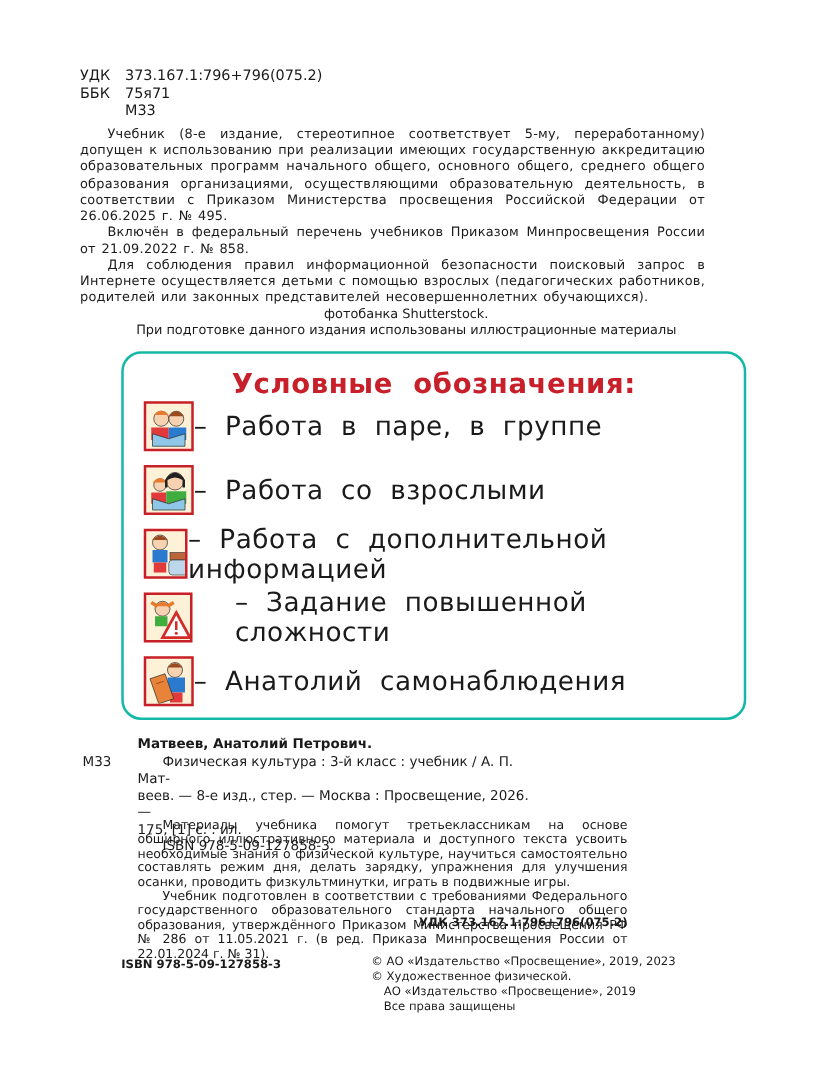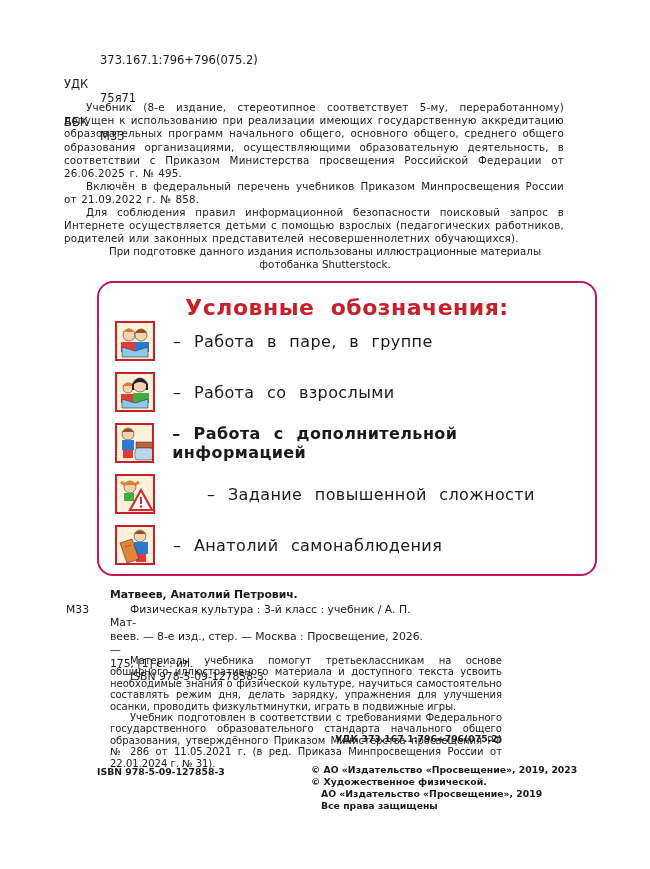--- a/index.html
+++ b/index.html
@@ -1,35 +1,35 @@
 <!DOCTYPE html>
 <html><head>
 <meta charset="utf-8">
 <style>
   html, body { margin:0; padding:0; background:#ffffff; }
   body { width:650px; height:869px; position:relative; overflow:hidden; font-family:"DejaVu Sans", sans-serif; color:#1a1a1a; }
   .abs { position:absolute; }
   .codes { left:64px; top:53px; font-size:11.5px; line-height:14px; }
   .codes .row { display:flex; }
-  .codes .k { width:36px;margin-top:24px; }
+  .codes .k { width:36px; }
   .para { font-size:10.3px; line-height:13.2px; text-align:justify; letter-spacing:0.2px; word-spacing:1px; }
   .para p { margin:0; text-indent:22px; }
   .center-note { left:100px; width:450px; top:245px; font-size:10.3px; line-height:13.4px; text-align:center; }
-  .legend { left:97px; top:281px; width:500px; height:295px; border:2px solid #be185d; border-radius:16px; box-sizing:border-box; }
+  .legend { left:97px; top:281px; width:500px; height:295px; border:2px solid #14b8a6; border-radius:16px; box-sizing:border-box; }
   .legend-title { position:absolute; left:0; right:0; top:12px; text-align:center; color:#c8202a; font-weight:bold; font-size:22px; letter-spacing:0.5px; word-spacing:8px; }
   .legend-row { position:absolute; left:16px; height:44px; display:flex; align-items:center; }
   .icon { width:40px; height:40px; border:2px solid #c8202a; background:#fdf2d8; box-sizing:border-box; position:relative; overflow:hidden; }
-  .legend-text { margin-left:18px; font-size:16px; word-spacing:7px; letter-spacing:0.4px; color:#1a1a1a; }
+  .legend-text { font-size:21px; word-spacing:7px; letter-spacing:0.4px; color:#1a1a1a; }
   .author { font-weight:bold; font-size:10.8px; }
   .m33 { left:66px; top:603px; font-size:10.8px; }
   .bib-main { left:110px; top:603px; width:320px; font-size:10.8px; line-height:13.4px; }
   .small { font-size:10px; line-height:11.4px; }
   .udk-bottom { font-weight:bold; font-size:9.3px; line-height:12px; text-align:right; }
   .isbn-bottom { left:97px; top:766px; font-weight:bold; font-size:9.3px; }
-  .copy { left:311px; top:764px; font-size:9.3px; line-height:12px;font-weight:bold; }
+  .copy { left:297px; top:764px; font-size:9.3px; line-height:12px; }
 </style>
 </head>
 <body>
 
 <div class="abs codes">
   <div class="row">
       <span class="k">УДК</span>
       <span>373.167.1:796+796(075.2)</span>
     </div>
   <div class="row">
@@ -46,22 +46,22 @@
   <p>Учебник (8-е издание, стереотипное соответствует 5-му, переработанному) допущен к использованию при реализации имеющих государственную аккредитацию образовательных программ начального общего, основного общего, среднего общего образования организациями, осуществляющими образовательную деятельность, в соответствии с Приказом Министерства просвещения Российской Федерации от 26.06.2025 г. № 495.</p>
 </div>
 <div class="abs para" style="left:64px; top:180px; width:500px;">
   <p>Включён в федеральный перечень учебников Приказом Минпросвещения России от 21.09.2022 г. № 858.</p>
 </div>
 <div class="abs para" style="left:64px; top:206px; width:500px;">
   <p>Для соблюдения правил информационной безопасности поисковый запрос в Интернете осуществляется детьми с помощью взрослых (педагогических работников, родителей или законных представителей несовершеннолетних обучающихся).</p>
 </div>
 
 <div class="abs center-note">
+  <div>фотобанка Shutterstock.</div>
   <div>При подготовке данного издания использованы иллюстрационные материалы</div>
-  <div>фотобанка Shutterstock.</div>
 </div>
 
 <div class="abs legend">
   <div class="legend-title">Условные обозначения:</div>
 
   <div class="legend-row" style="top:36px;">
     <div class="icon">
       <svg width="36" height="36" viewBox="0 0 36 36">
         <circle cx="12" cy="12" r="6" fill="#f7d2b0" stroke="#333" stroke-width="0.6"></circle>
         <path d="M6 9 q6 -7 12 0" fill="#e67a2e"></path>
@@ -83,21 +83,21 @@
         <circle cx="23" cy="11" r="7" fill="#f7d2b0" stroke="#333" stroke-width="0.6"></circle>
         <path d="M15 10 q8 -12 16 0 l0 6 l-2 0 l0 -6 q-6 -4 -12 0 l0 6 l-2 0 Z" fill="#222"></path>
         <rect x="4" y="20" width="12" height="9" fill="#e23a3a"></rect>
         <rect x="16" y="19" width="16" height="10" fill="#3fae3f"></rect>
         <path d="M5 25 L18 29 L31 25 L31 34 L5 34 Z" fill="#8fc7e8" stroke="#333" stroke-width="0.6"></path>
       </svg>
     </div>
     <span class="legend-text">– Работа со взрослыми</span>
   </div>
 
-  <div class="legend-row" style="top:138px;font-weight:bold;">
+  <div class="legend-row" style="top:138px;">
     <div class="icon">
       <svg width="36" height="36" viewBox="0 0 36 36">
         <circle cx="11" cy="9" r="6" fill="#f7d2b0" stroke="#333" stroke-width="0.6"></circle>
         <path d="M5 7 q6 -7 12 0" fill="#9a4a1f"></path>
         <rect x="5" y="15" width="12" height="10" fill="#2a7ad0"></rect>
         <rect x="6" y="25" width="10" height="8" fill="#e23a3a"></rect>
         <rect x="19" y="17" width="17" height="6" fill="#b9673a" stroke="#333" stroke-width="0.5"></rect>
         <rect x="18" y="23" width="18" height="12" rx="3" fill="#bcd7ea" stroke="#333" stroke-width="0.5"></rect>
       </svg>
     </div>

